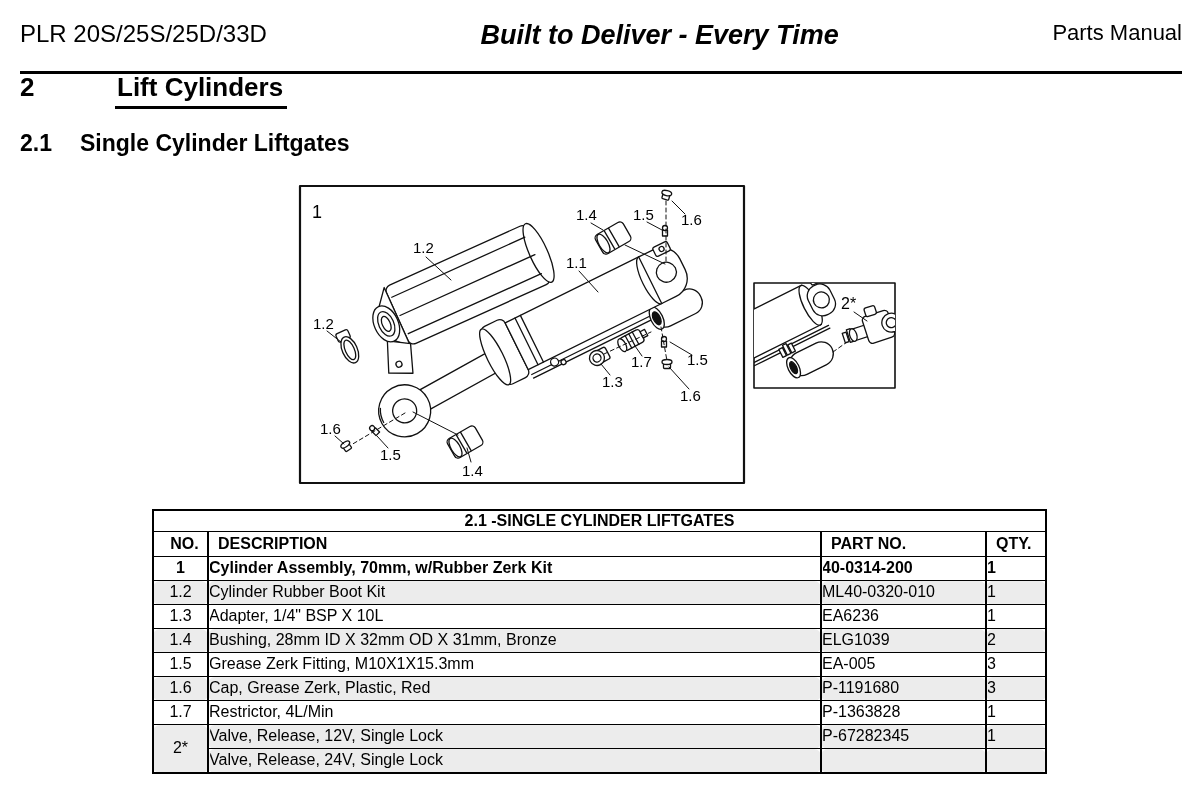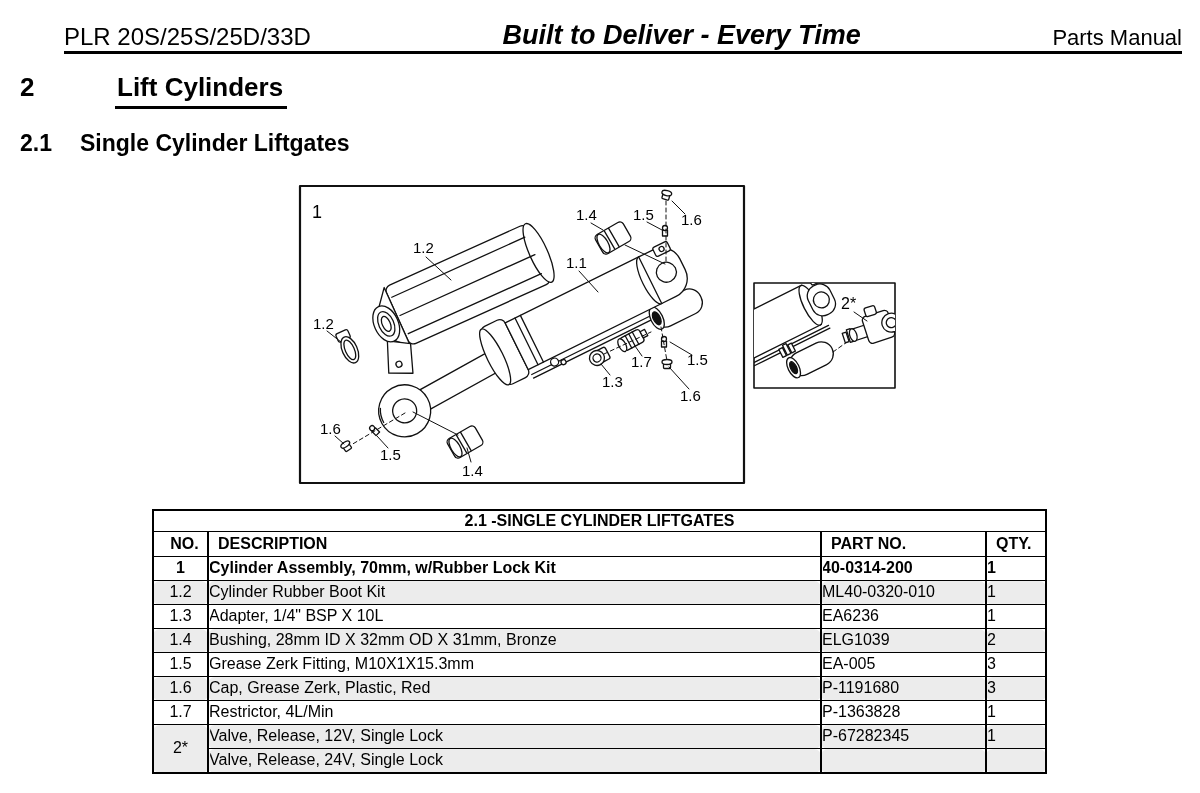--- a/index.html
+++ b/index.html
@@ -3,22 +3,22 @@
 <meta charset="utf-8">
 <style>
   html,body{margin:0;padding:0;}
   body{
     width:1200px;height:793px;position:relative;background:#fff;color:#000;
     font-family:"Liberation Sans",sans-serif;overflow:hidden;
   }
   
   .doc-header{
     position:absolute;left:20px;right:18px;top:20px;
-    display:flex;align-items:flex-end;
-    border-bottom:3px solid #000;padding-bottom:0;margin-left:44px;
+    display:flex;align-items:flex-start;
+    border-bottom:3px solid #000;padding-bottom:20px;
   }
   .hdr-left{font-size:24px;white-space:nowrap;}
   .hdr-center{flex:1;text-align:center;font-size:27px;font-weight:bold;font-style:italic;white-space:nowrap;}
   .hdr-right{font-size:22px;white-space:nowrap;}
   
   .sec{position:absolute;left:20px;top:72px;display:flex;font-size:26px;font-weight:bold;}
   .sec-num{width:95px;}
   .sec-title{border-bottom:3px solid #000;padding:0 4px 3px 2px;}
   .sub{position:absolute;left:20px;top:130px;display:flex;font-size:23px;font-weight:bold;}
   .sub-num{width:60px;}
@@ -272,21 +272,21 @@
       <td colspan="4">2.1 -SINGLE CYLINDER LIFTGATES</td>
     </tr>
     <tr class="t-head">
       <th class="c-no">NO.</th>
       <th class="c-desc">DESCRIPTION</th>
       <th class="c-part">PART NO.</th>
       <th class="c-qty">QTY.</th>
     </tr>
     <tr class="bold-row">
       <td class="c-no">1</td>
-      <td class="c-desc">Cylinder Assembly, 70mm, w/Rubber Lock Kit</td>
+      <td class="c-desc">Cylinder Assembly, 70mm, w/Rubber Zerk Kit</td>
       <td class="c-part">40-0314-200</td>
       <td class="c-qty">1</td>
     </tr>
     <tr class="shade">
       <td class="c-no">1.2</td>
       <td class="c-desc">Cylinder Rubber Boot Kit</td>
       <td class="c-part">ML40-0320-010</td>
       <td class="c-qty">1</td>
     </tr>
     <tr>

